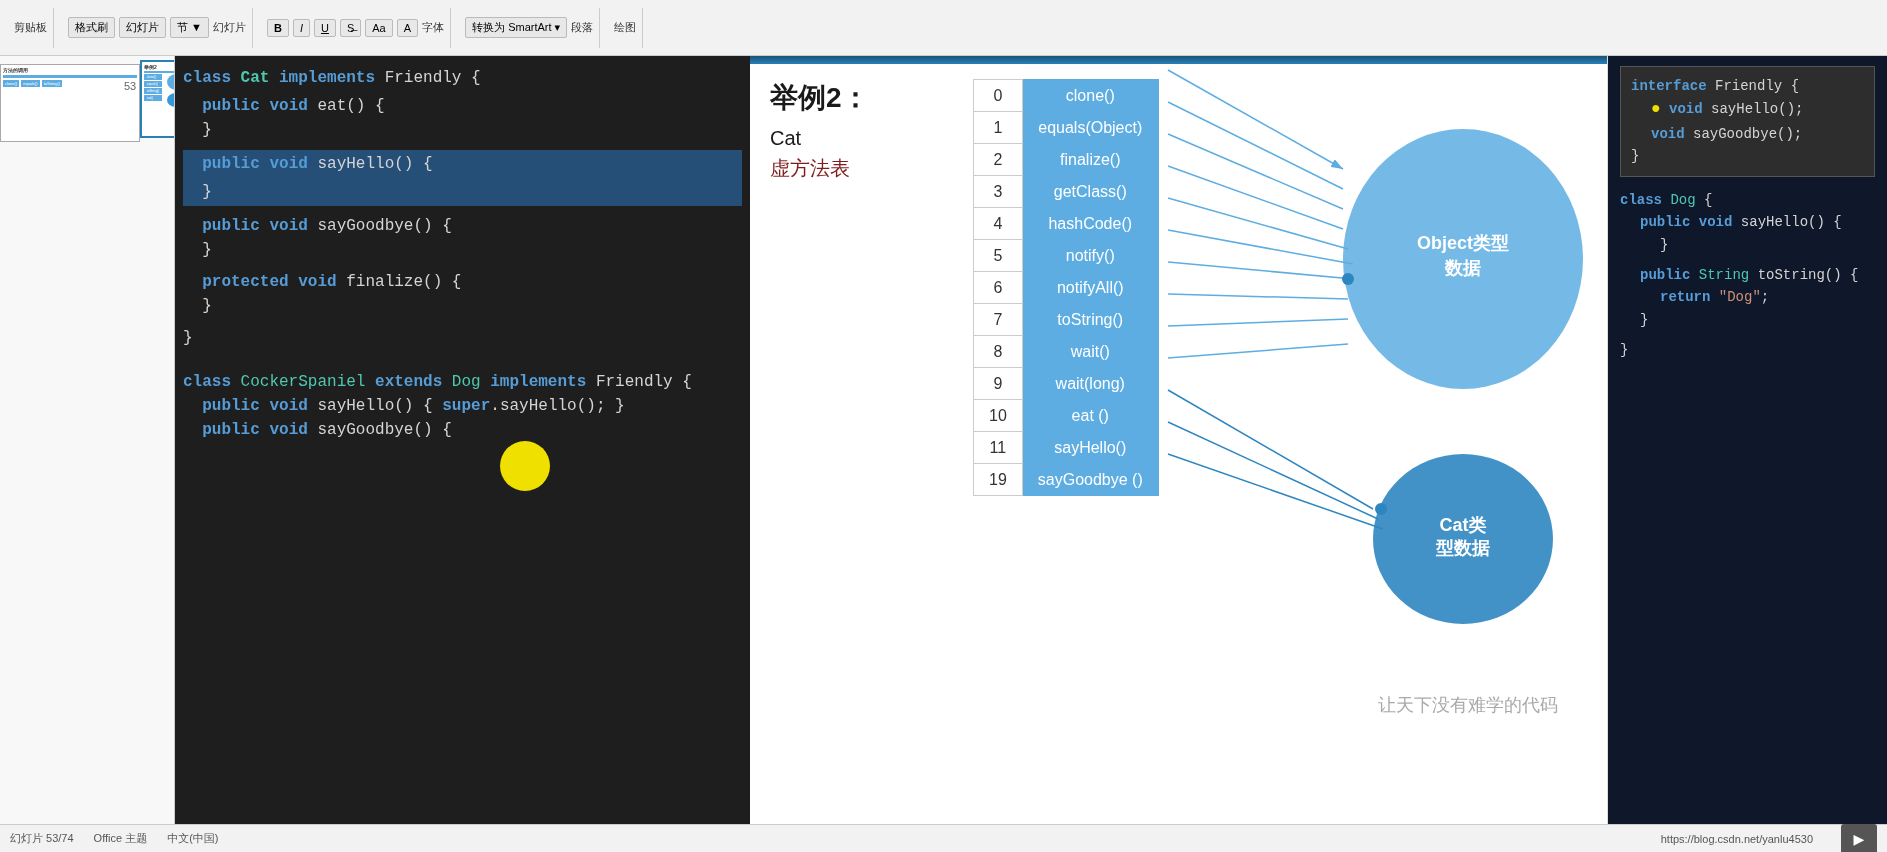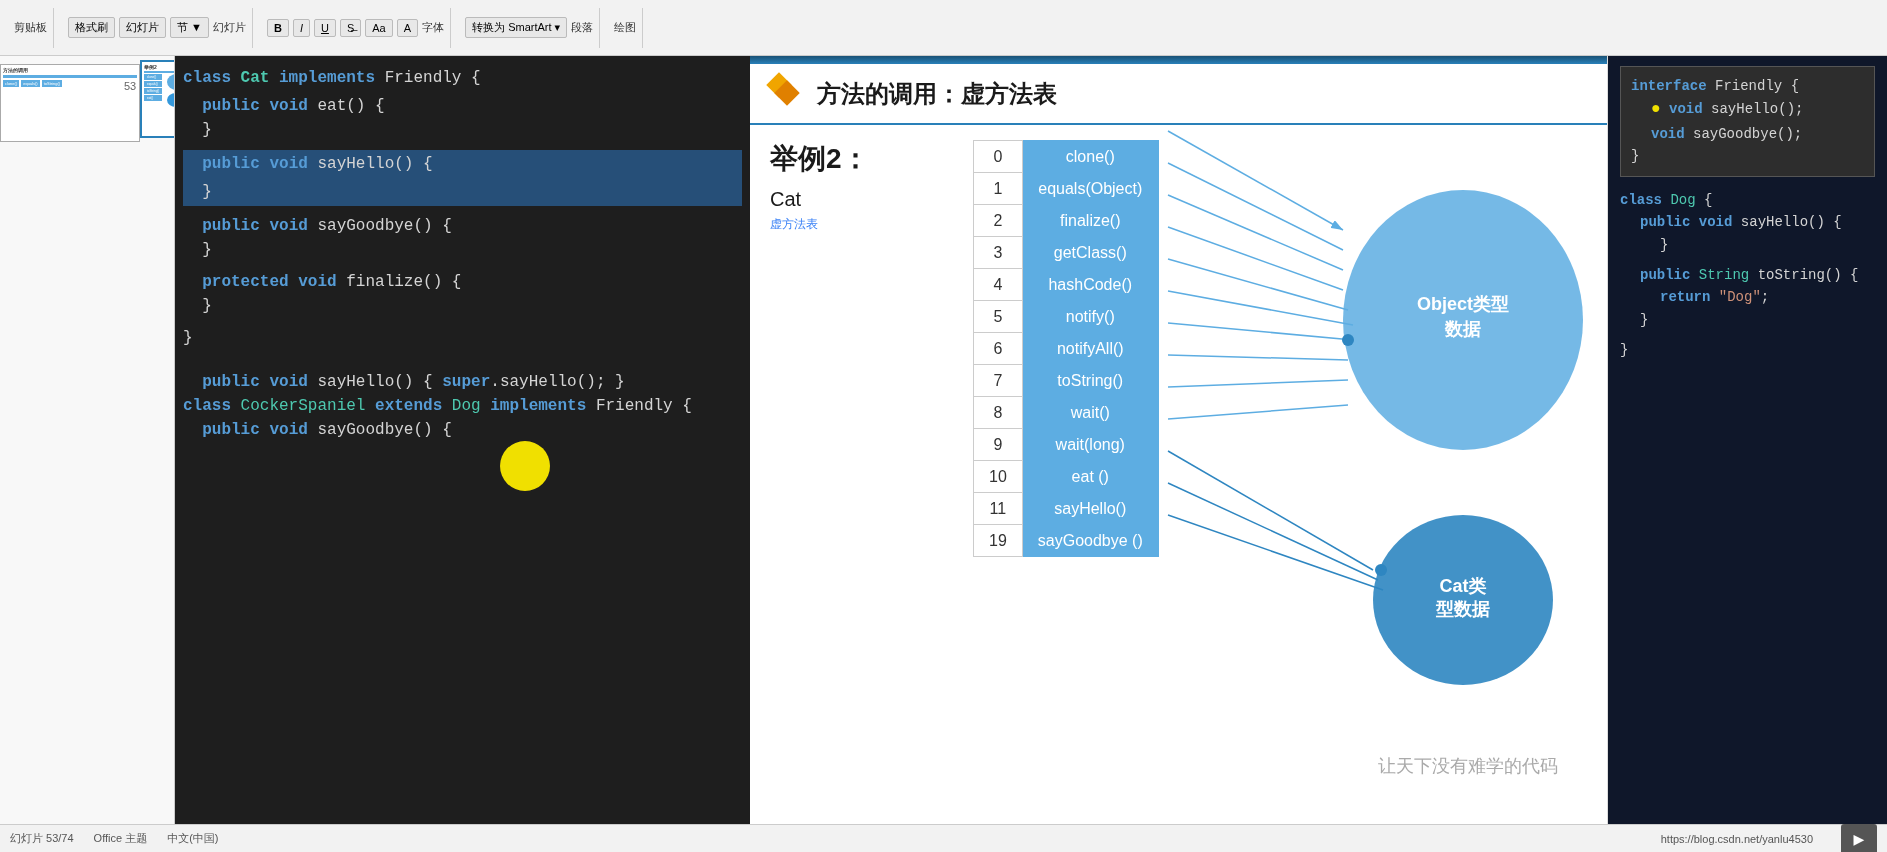--- a/index.html
+++ b/index.html
@@ -132,22 +132,22 @@
       font-weight: bold;
       color: #1a1a1a;
       margin-bottom: 10px;
     }
     .example-sub {
       font-size: 20px;
       color: #1a1a1a;
       margin-bottom: 5px;
     }
     .example-sub2 {
-      font-size: 12px;
-      color: #3b82f6;
+      font-size: 20px;
+      color: #7f1d1d;
     }
 
     
     .vtable-area {
       display: flex;
       align-items: flex-start;
       flex: 1;
       position: relative;
     }
 
@@ -288,39 +288,31 @@
     <div style="background:#264f78;padding:2px 0;">&nbsp;&nbsp;}</div>
     <div style="height:8px;"></div>
     <div>&nbsp;&nbsp;<span class="kw bold">public </span><span class="kw bold">void </span><span>sayGoodbye</span><span>() {</span></div>
     <div>&nbsp;&nbsp;}</div>
     <div style="height:8px;"></div>
     <div>&nbsp;&nbsp;<span class="kw bold">protected </span><span class="kw bold">void </span><span>finalize</span><span>() {</span></div>
     <div>&nbsp;&nbsp;}</div>
     <div style="height:8px;"></div>
     <div>}</div>
     <div style="height:20px;"></div>
+    <div><span class="kw bold">class </span><span style="color:#4ec9b0;">CockerSpaniel </span><span class="kw bold">extends </span><span style="color:#4ec9b0;">Dog </span><span class="kw bold">implements </span><span>Friendly </span><span>{</span></div>
     <div>&nbsp;&nbsp;<span class="kw bold">public </span><span class="kw bold">void </span><span>sayHello</span><span>() { </span><span class="kw bold">super</span><span>.sayHello(); }</span></div>
-    <div><span class="kw bold">class </span><span style="color:#4ec9b0;">CockerSpaniel </span><span class="kw bold">extends </span><span style="color:#4ec9b0;">Dog </span><span class="kw bold">implements </span><span>Friendly </span><span>{</span></div>
     <div>&nbsp;&nbsp;<span class="kw bold">public </span><span class="kw bold">void </span><span>sayGoodbye</span><span>() {</span></div>
 
     <div class="cursor-dot" style="top:385px; left:325px;"></div>
   </div>
 
   <div class="slide-main">
 
     <div class="slide-header"></div>
 
-    <div class="slide-title-bar">
-
-      <div style="position:relative;width:35px;height:35px;margin-right:12px;flex-shrink:0;">
-        <div style="position:absolute;width:18px;height:18px;background:#f0a500;transform:rotate(45deg);top:0;left:0;"></div>
-        <div style="position:absolute;width:18px;height:18px;background:#e08000;transform:rotate(45deg);top:8px;left:8px;"></div>
-      </div>
-      <span class="slide-title-text">方法的调用：虚方法表</span>
-    </div>
 
     <div class="slide-body">
 
       <div class="slide-left">
         <div class="example-label">举例2：</div>
         <div class="example-sub">Cat</div>
         <div class="example-sub2">虚方法表</div>
       </div>
 
       <div class="vtable-area">

